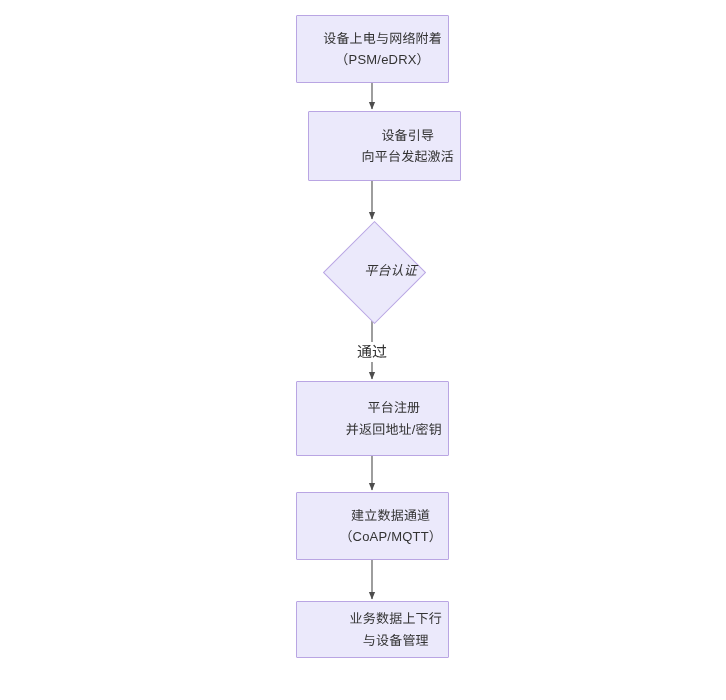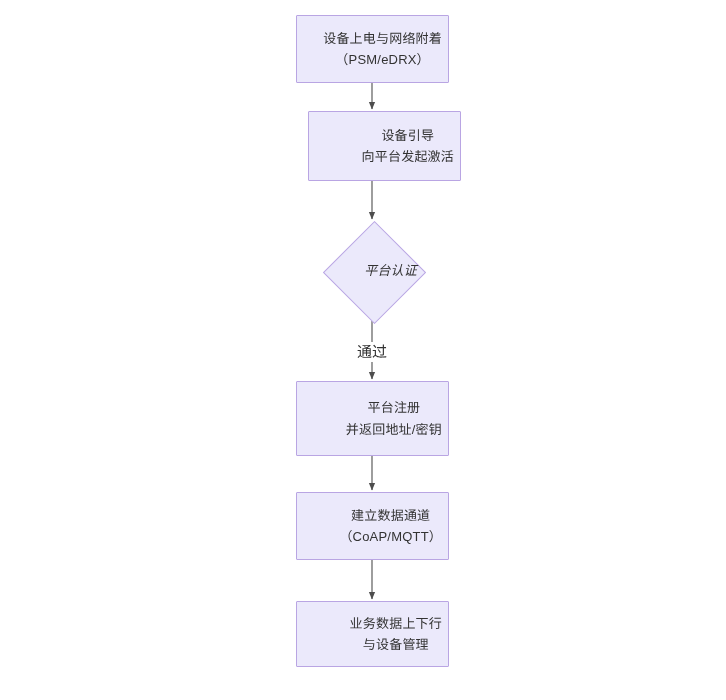--- a/index.html
+++ b/index.html
@@ -139,18 +139,18 @@
   <div class="node node-process" style="left:296px; top:381px; width:153px; height:75px;">
     <div class="node-label">平台注册
 并返回地址/密钥</div>
   </div>
 
   <div class="node node-process" style="left:296px; top:492px; width:153px; height:68px;">
     <div class="node-label">建立数据通道
 （CoAP/MQTT）</div>
   </div>
 
-  <div class="node node-process" style="left:296px; top:601px; width:153px; height:66px;padding-left:33px;">
+  <div class="node node-process" style="left:296px; top:601px; width:153px; height:57px;padding-left:33px;">
     <div class="node-label">业务数据上下行
 与设备管理</div>
   </div>
 
 </div>
 
 </body></html>

